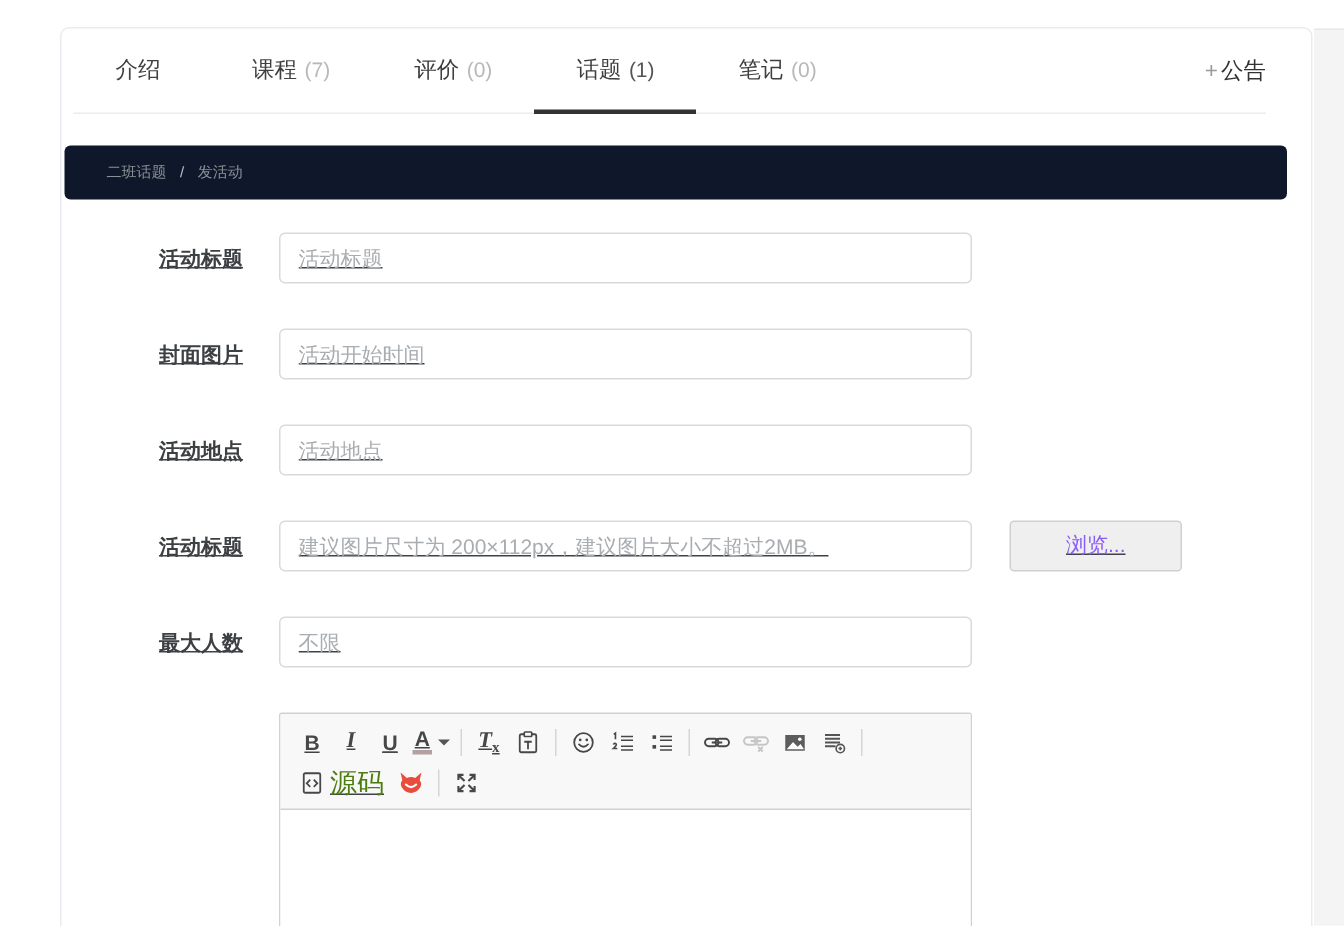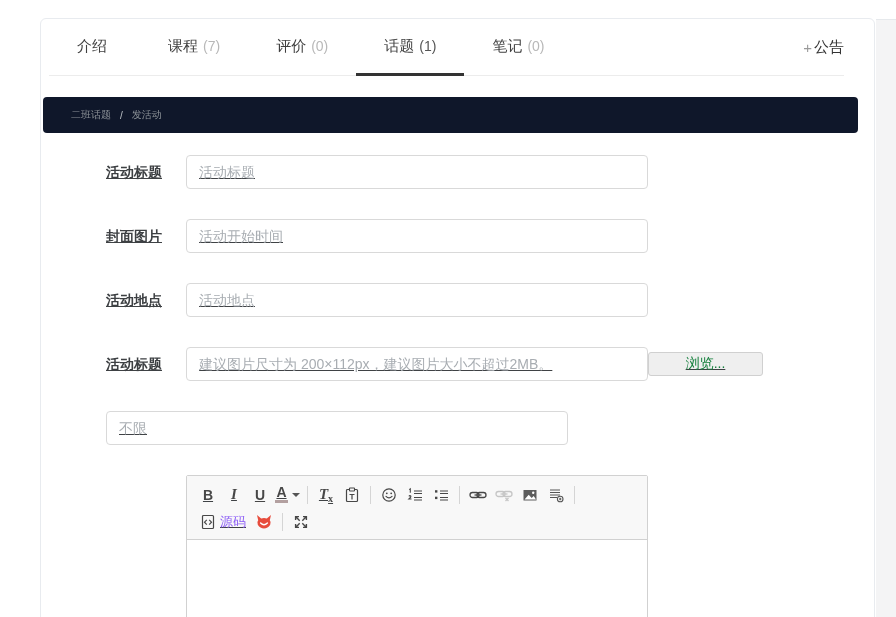--- a/index.html
+++ b/index.html
@@ -56,23 +56,23 @@
     width: 80px; flex: 0 0 80px; font-size: 14px; font-weight: bold;
     color: #3d4043; line-height: 34px;
   }
   .form-input {
     width: 462px; height: 34px; border: 1px solid #d9d9d9; border-radius: 4px;
     padding: 0 12px; font-size: 14px; color: #333; background: #fff; outline: none;
     font-family: "Liberation Sans", "DejaVu Sans", sans-serif;
   }
   .form-input::placeholder { color: #a8adb2; opacity: 1; }
   .browse-btn {
-    width: 115px; height: 24px;
+    margin-left: 25px; width: 115px; height: 34px;
     background: #efefef; border: 1px solid #d0d0d0; border-radius: 3px;
-    font-size: 14px; color: #15803d; cursor: pointer;
+    font-size: 14px; color: #8b5cf6; cursor: pointer;
     font-family: "Liberation Sans", "DejaVu Sans", sans-serif;
   }
   
   .editor {
     width: 462px; border: 1px solid #d1d1d1; border-radius: 2px; background: #fff;
   }
   .toolbar {
     background: #f8f8f8; border-bottom: 1px solid #d1d1d1; padding: 5px 8px 4px 8px;
   }
   .tb-row { display: flex; align-items: center; height: 27px; }
@@ -91,21 +91,21 @@
   .caret-down {
     width: 0; height: 0; margin-left: 4px;
     border-left: 4px solid transparent; border-right: 4px solid transparent;
     border-top: 4px solid #555;
   }
   .remove-format { font-family: "Liberation Serif", "DejaVu Serif", serif; }
   .remove-format .t { font-style: italic; font-weight: bold; font-size: 15px; }
   .remove-format .x { font-size: 10px; font-weight: bold; position: relative; top: 4px; left: 0px; }
   .disabled { color: #c3c3c3 !important; cursor: default; }
   .source-btn { padding: 0 5px; }
-  .source-label { font-size: 13px; color: #8b5cf6; margin-left: 4px; }
+  .source-label { font-size: 18px; color: #4d7c0f; margin-left: 4px; }
   .editor-content { height: 170px; background: #ffffff; cursor: text; }
   svg.ic { display: block; }
 </style>
 </head>
 <body>
 
 <div class="right-gutter"></div>
 
 <div class="card">
 
@@ -161,20 +161,21 @@
       <input class="form-input" placeholder="活动地点" style="">
     </div>
 
     <div class="form-row">
       <label class="form-label">活动标题</label>
       <input class="form-input" placeholder="建议图片尺寸为 200×112px，建议图片大小不超过2MB。" style="">
       <button class="browse-btn">浏览...</button>
     </div>
 
     <div class="form-row">
+      <label class="form-label">最大人数</label>
       <input class="form-input" placeholder="不限" style="">
     </div>
 
     <div class="form-row top-align">
       <span class="form-label"></span>
       <div class="editor">
         <div class="toolbar">
 
           <div class="tb-row">
             <div class="tbtn glyph-b">

